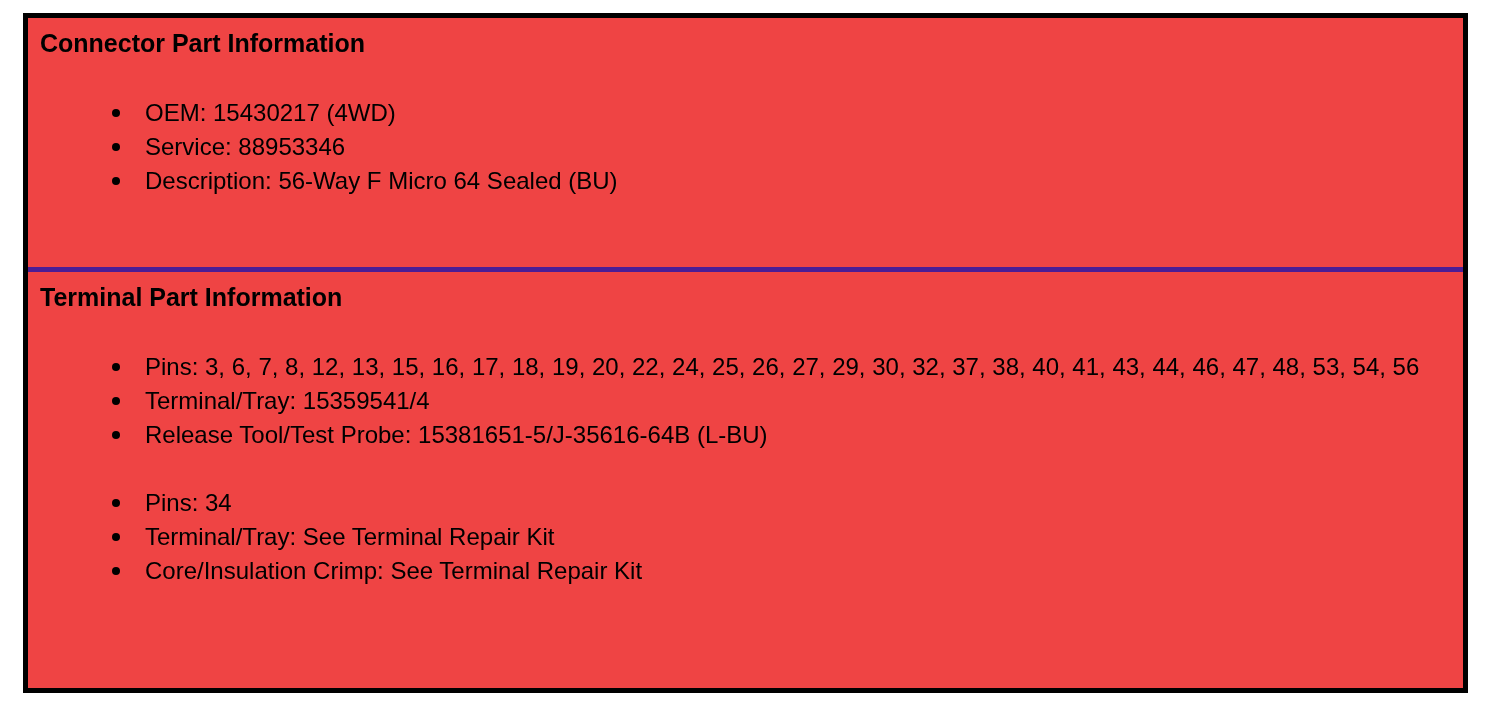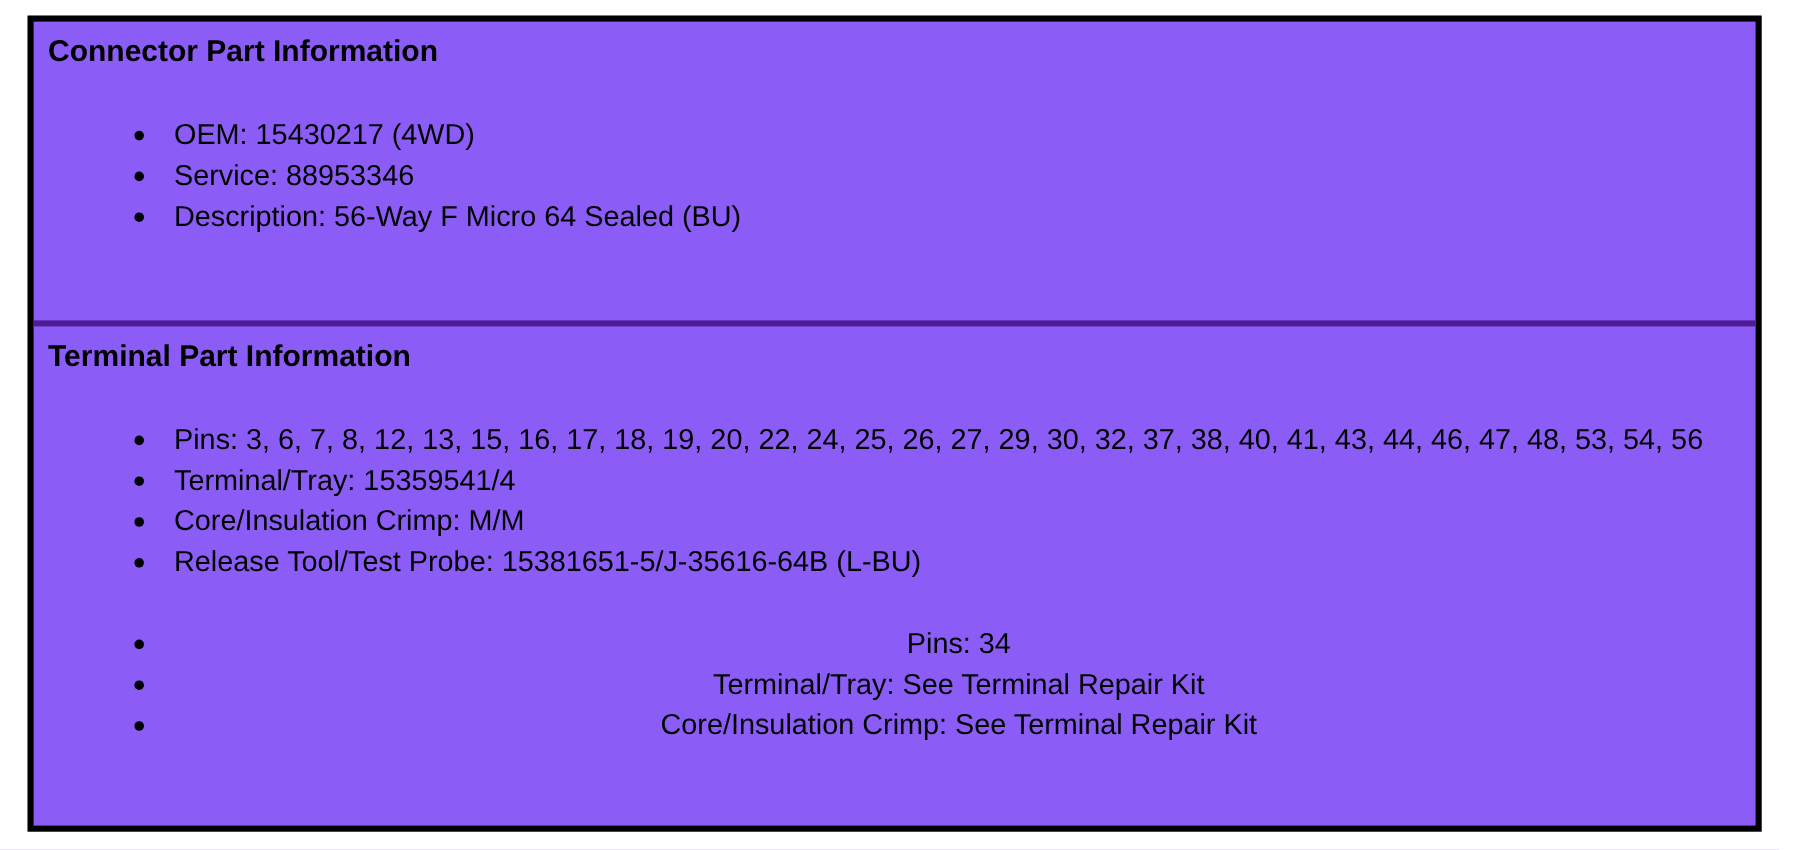--- a/index.html
+++ b/index.html
@@ -11,21 +11,21 @@
     overflow: hidden;
   }
   .frame {
     position: absolute;
     left: 23px;
     top: 13px;
     width: 1445px;
     height: 680px;
     box-sizing: border-box;
     border: 5px solid #000000;
-    background: #8b5cf6;
+    background: #ef4444;
     display: flex;
     flex-direction: column;
     font-family: "Liberation Sans", "DejaVu Sans", sans-serif;
     color: #000000;
   }
   .section {
     box-sizing: border-box;
     padding: 8px 10px 0 12px;
   }
   .section-1 {
@@ -41,21 +41,20 @@
     line-height: 34px;
     white-space: nowrap;
   }
   ul.bullet-list {
     list-style: none;
     margin: 36px 0 0 0;
     padding: 0;
   }
   ul.bullet-list.group-2 {
     margin-top: 34px;
-    text-align: center;
   }
   ul.bullet-list li {
     position: relative;
     padding-left: 105px;
     font-size: 24px;
     line-height: 34px;
     white-space: nowrap;
   }
   .bullet {
     position: absolute;
@@ -96,24 +95,20 @@
       <li>
         <span class="bullet"></span>
         <span>Pins: 3, 6, 7, 8, 12, 13, 15, 16, 17, 18, 19, 20, 22, 24, 25, 26, 27, 29, 30, 32, 37, 38, 40, 41, 43, 44, 46, 47, 48, 53, 54, 56</span>
       </li>
       <li>
         <span class="bullet"></span>
         <span>Terminal/Tray: 15359541/4</span>
       </li>
       <li>
         <span class="bullet"></span>
-        <span>Core/Insulation Crimp: M/M</span>
-      </li>
-      <li>
-        <span class="bullet"></span>
         <span>Release Tool/Test Probe: 15381651-5/J-35616-64B (L-BU)</span>
       </li>
     </ul>
     <ul class="bullet-list group-2">
       <li>
         <span class="bullet"></span>
         <span>Pins: 34</span>
       </li>
       <li>
         <span class="bullet"></span>

